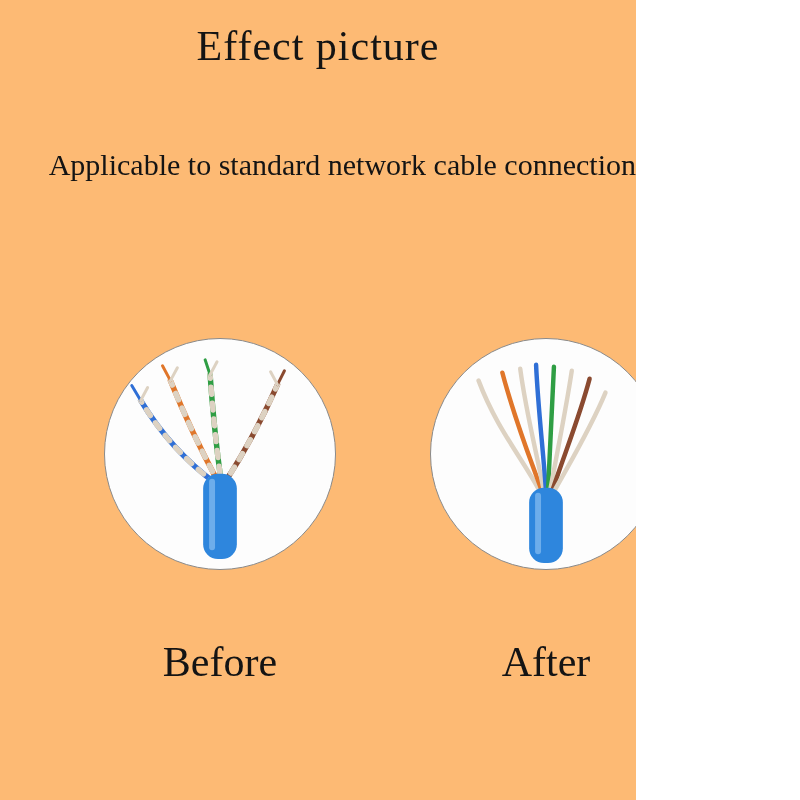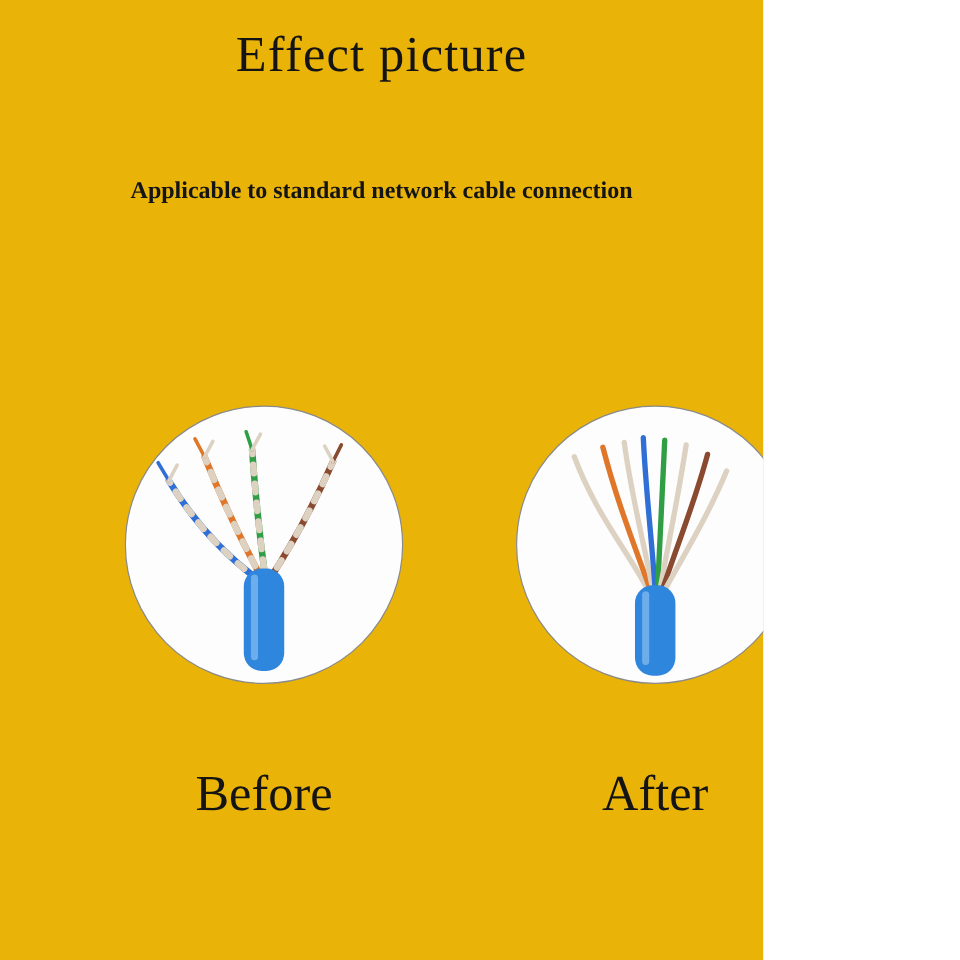--- a/index.html
+++ b/index.html
@@ -1,30 +1,30 @@
 <!DOCTYPE html>
 <html><head>
 <meta charset="utf-8">
 <style>
   html,body { margin:0; padding:0; background:#ffffff; }
   .page {
     position:relative;
     width:636px; height:800px;
-    background:#eab308;
+    background:#fdba74;
     font-family:"Liberation Serif", serif;
     overflow:hidden;
   }
   .title {
     position:absolute; top:22px; left:0; width:100%;
     text-align:center; font-size:42px; font-weight:400;
     color:#141414; letter-spacing:1px; margin:0;
   }
   .subtitle {
     position:absolute; top:148px; left:0; width:100%;
-    text-align:center; font-size:20px; font-weight:700;
+    text-align:right; font-size:30px; font-weight:400;
     color:#141414; margin:0;
   }
   .circle {
     position:absolute; width:232px; height:232px;
     border:1px solid #8a8a8a; border-radius:50%;
     background:#fdfdfd; overflow:hidden; box-sizing:border-box;
   }
   .circle-before { left:104px; top:338px; }
   .circle-after  { left:430px; top:338px; }
   .circle svg { display:block; width:100%; height:100%; }

